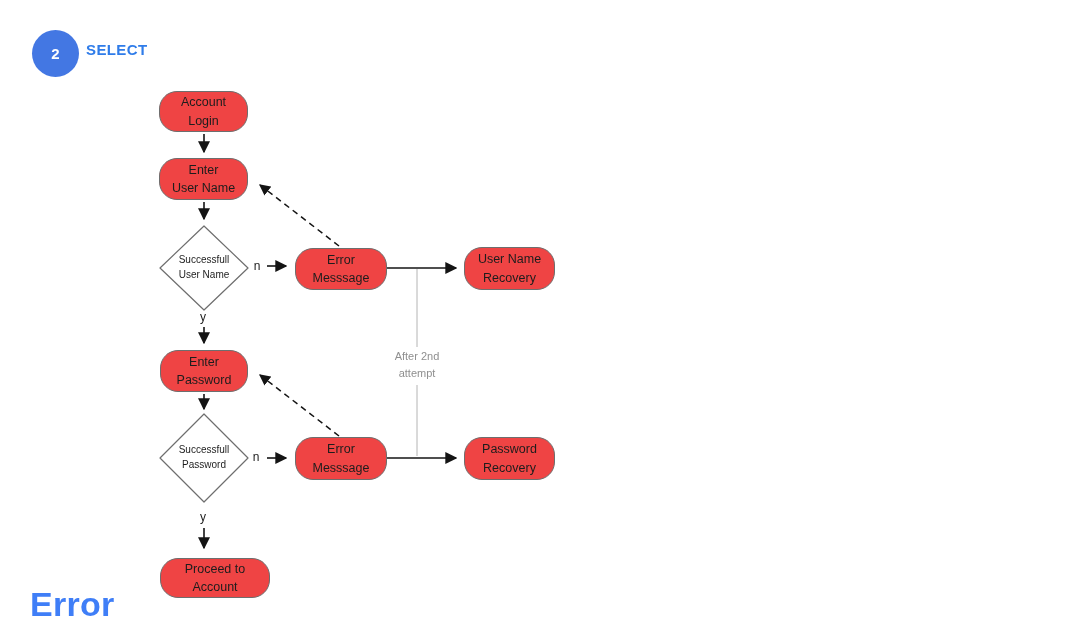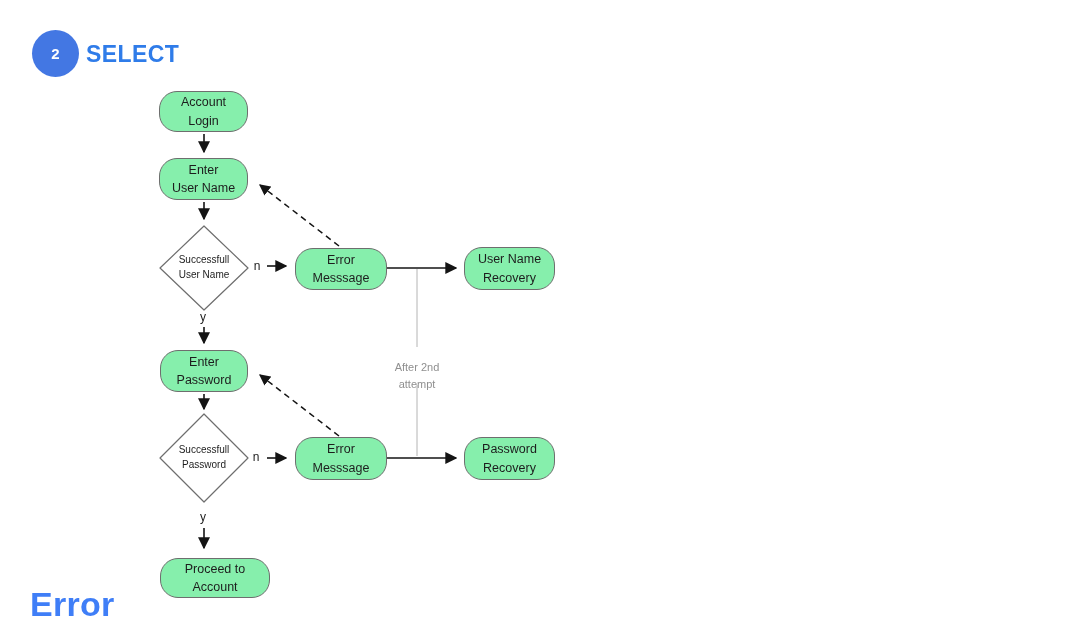--- a/index.html
+++ b/index.html
@@ -32,40 +32,40 @@
     border-radius: 50%;
     background: var(--badge-blue);
     color: #ffffff;
     font-size: 15px;
     font-weight: bold;
     display: flex; align-items: center; justify-content: center;
   }
   .step-label {
     position: absolute;
     left: 86px; top: 41px;
-    font-size: 23px;
+    font-size: 15px;
     font-weight: bold;
     letter-spacing: 0.4px;
     color: var(--select-blue);
   }
 
   
   svg.connectors { position: absolute; left: 0; top: 0; }
   .edge { stroke: var(--connector); stroke-width: 1.6; fill: none; }
   .edge-dashed { stroke: var(--connector); stroke-width: 1.5; fill: none; stroke-dasharray: 6 4.5; }
   .guide { stroke: var(--muted-line); stroke-width: 1; fill: none; }
   .diamond { fill: #ffffff; stroke: var(--node-border); stroke-width: 1.2; stroke-linejoin: round; }
   .arrowhead { fill: var(--connector); }
 
   
   .node {
     position: absolute;
     border: 1.3px solid var(--node-border);
     border-radius: 18px;
-    background: #86efac;
+    background: #ef4444;
     color: var(--ink);
     font-size: 12.5px;
     line-height: 1.45;
     text-align: center;
     white-space: pre-line;
     display: flex; align-items: center; justify-content: center;
   }
 
   .diamond-label {
     position: absolute;
@@ -88,21 +88,20 @@
 
   .guide-label {
     position: absolute;
     left: 377px; top: 348px;
     width: 80px;
     color: var(--muted-text);
     font-size: 11px;
     line-height: 1.5;
     text-align: center;
     white-space: pre-line;
-    margin-top: 11px;
   }
 
   .error-title {
     position: absolute;
     left: 30px; top: 585px;
     font-size: 34px;
     font-weight: bold;
     letter-spacing: 0.3px;
     color: var(--error-blue);
   }

